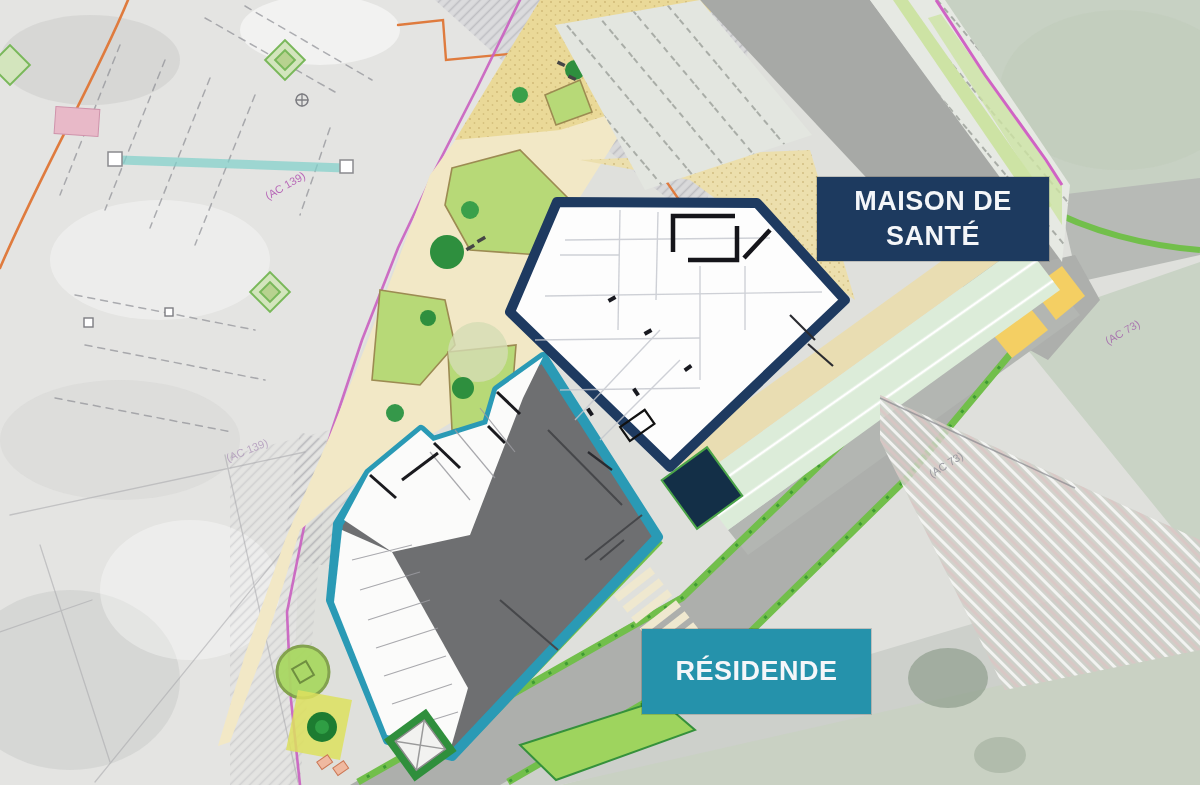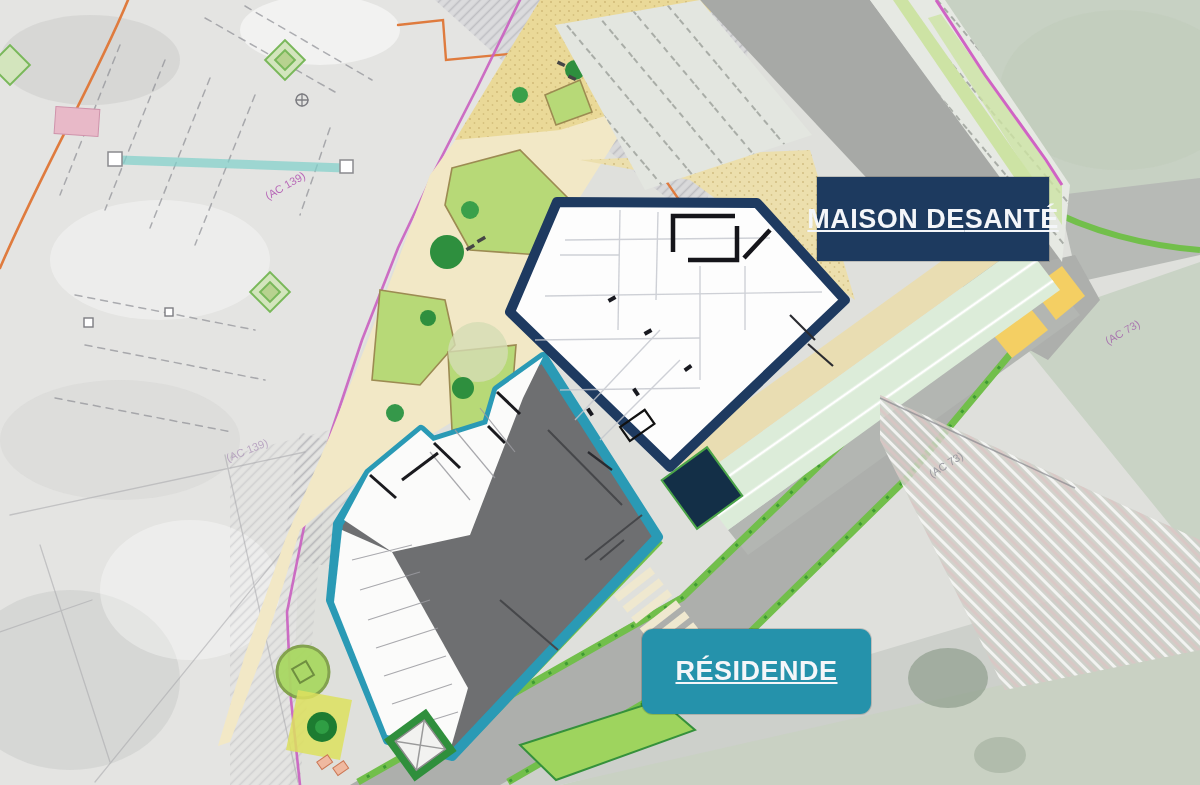--- a/index.html
+++ b/index.html
@@ -1,22 +1,22 @@
 <!DOCTYPE html>
 <html><head>
 <meta charset="utf-8">
 <style>
   html,body{margin:0;padding:0;background:#888;}
   #stage{position:relative;width:1200px;height:785px;overflow:hidden;
          font-family:"Liberation Sans",sans-serif;background:#dfe0dc;}
   #stage svg{position:absolute;left:0;top:0;}
-  .label-box{position:absolute;display:flex;flex-direction:row;align-items:center;
+  .label-box{position:absolute;display:flex;flex-direction:column;align-items:center;
              justify-content:center;color:#f4f6f9;font-weight:bold;font-size:27px;
              line-height:1.28;letter-spacing:.5px;text-align:right;
-             box-shadow:0 0 0 1px rgba(0,0,0,.15);text-decoration:underline;}
+             box-shadow:0 0 0 1px rgba(0,0,0,.15);}
   .label-box span{white-space:nowrap;}
 </style>
 </head>
 <body>
 
 <div id="stage">
 <svg width="1200" height="785" viewBox="0 0 1200 785">
   <defs>
     <pattern id="hatch" width="7" height="7" patternUnits="userSpaceOnUse" patternTransform="rotate(45)">
       <line x1="3.5" y1="0" x2="3.5" y2="7" stroke="#9a9ba2" stroke-width="1.6" opacity=".55"></line>
@@ -281,16 +281,16 @@
     <text x="228" y="462" fill="#9f7fae" opacity=".6" transform="rotate(-22 228 462)">(AC 139)</text>
     <text x="1108" y="345" fill="#a76fae" opacity=".9" transform="rotate(-30 1108 345)">(AC 73)</text>
     <text x="932" y="478" fill="#8f8f98" opacity=".85" transform="rotate(-32 932 478)">(AC 73)</text>
   </g>
 </svg>
 
 <div class="label-box" style="left: 817px; top: 177px; width: 232px; height: 84px; background-color: rgb(29, 58, 95);">
   <span>MAISON DE</span>
   <span>SANTÉ</span>
 </div>
-<div class="label-box" style="left: 642px; top: 629px; width: 229px; height: 85px; background-color: rgb(37, 146, 171); border-radius: 11px;">
+<div class="label-box" style="left: 642px; top: 629px; width: 229px; height: 85px; background-color: rgb(37, 146, 171);">
   <span>RÉSIDENDE</span>
 </div>
 </div>
 
 </body></html>

